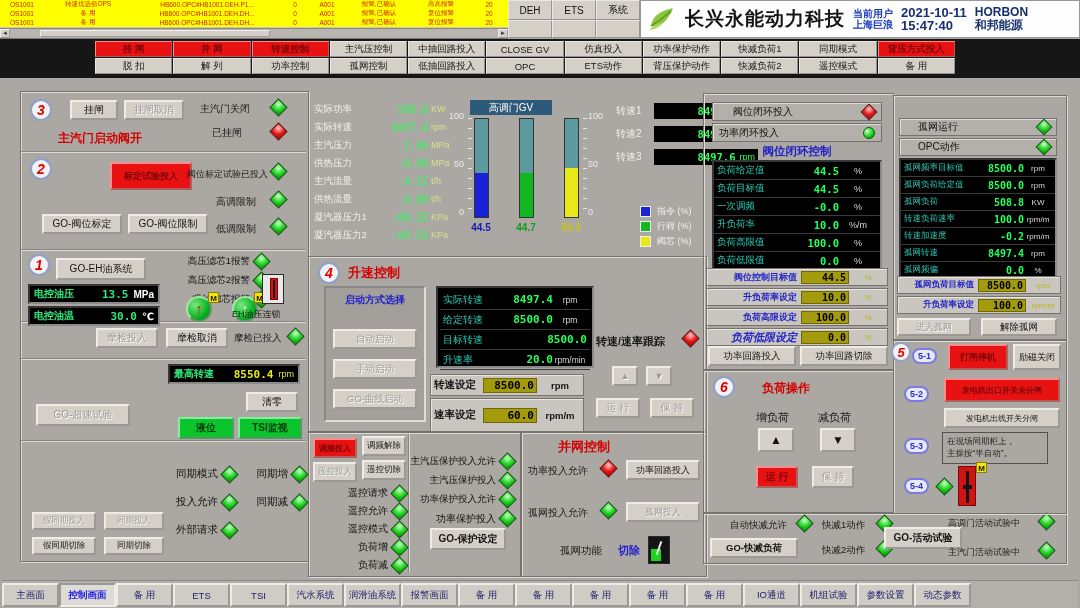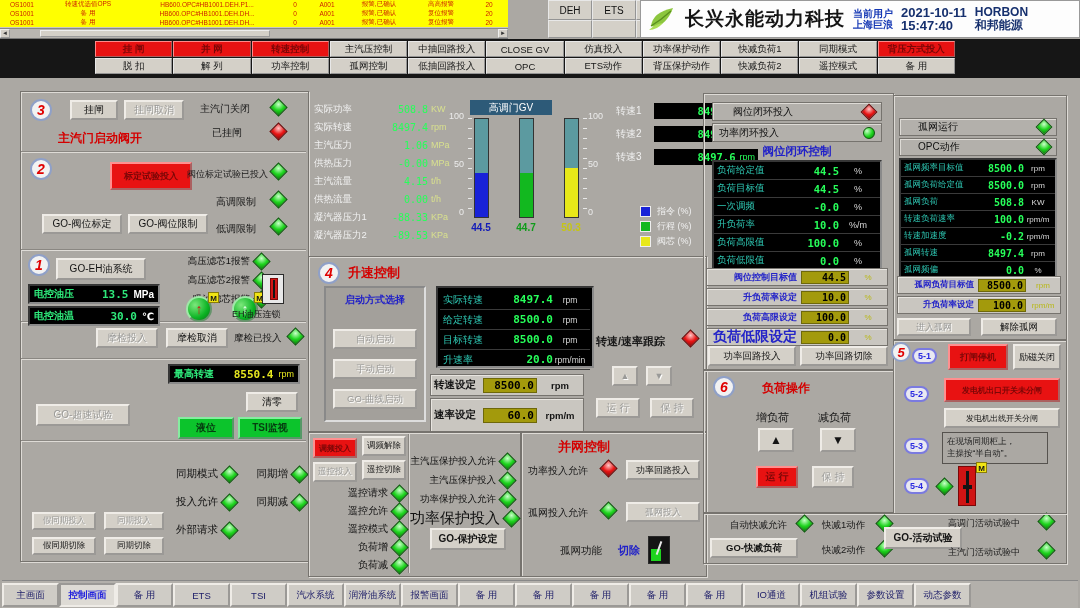--- a/index.html
+++ b/index.html
@@ -6,21 +6,21 @@
   .stage{position:relative;width:1080px;height:608px;overflow:hidden;background:#aba8a3;
          font-family:"Liberation Sans","DejaVu Sans",sans-serif;color:#111;}
   .abs{position:absolute;}
   
   .alarmwrap{position:absolute;left:0;top:0;width:508px;height:38px;background:#c9c6c0;border-bottom:1px solid #777;}
   .alarmrow{display:grid;grid-template-columns:44px 88px 150px 26px 38px 66px 58px 1fr;height:9px;background:#ffff00;align-items:center;}
   .acell{font-size:6.5px;color:#cc2200;overflow:hidden;white-space:nowrap;text-align:center;}
   .sbar{position:absolute;left:0;top:28px;width:508px;height:9px;background:#b8b5b0;display:flex;border-top:1px solid #888;}
   .sarr{width:10px;height:9px;background:#d4d0c8;border:1px outset #eee;font-size:6px;line-height:7px;text-align:center;color:#333;box-sizing:border-box;}
   .sthumb{width:230px;height:7px;margin:1px 0 0 30px;background:#d4d0c8;border:1px outset #eee;box-sizing:border-box;}
-  .ttabs{position:absolute;left:508px;top:0;width:132px;height:38px;display:grid;grid-template-columns:repeat(3,1fr);grid-template-rows:20px 18px;background:#b0ada8;margin-left:40px;}
+  .ttabs{position:absolute;left:508px;top:0;width:132px;height:38px;display:grid;grid-template-columns:repeat(3,1fr);grid-template-rows:20px 18px;background:#b0ada8;}
   .ttab{border:1px outset #e8e8e8;background:#d4d0c8;font-size:10px;display:flex;align-items:center;justify-content:center;}
   .logo{position:absolute;left:640px;top:0;width:440px;height:38px;background:#fdfdfd;border:1px solid #999;box-sizing:border-box;display:flex;align-items:center;gap:8px;padding:0 6px;}
   .company{font-size:19px;font-weight:900;color:#141414;letter-spacing:1px;white-space:nowrap;}
   .ublk{display:flex;flex-direction:column;line-height:11px;font-size:10px;font-weight:bold;color:#1437b4;white-space:nowrap;}
   .dblk{display:flex;flex-direction:column;line-height:13px;font-size:13px;font-weight:bold;color:#16306e;white-space:nowrap;}
   .bblk{display:flex;flex-direction:column;line-height:13px;font-size:12px;font-weight:bold;color:#16306e;white-space:nowrap;}
   
   .menustrip{position:absolute;left:0;top:39px;width:1080px;height:39px;background:#161616;}
   .menugrid{position:absolute;left:95px;top:41px;width:860px;display:grid;grid-template-columns:repeat(11,1fr);grid-auto-rows:16px;gap:1px;background:#161616;}
   .mbtn{border:1px outset #e8e8e8;background:#d4d0c8;font-size:9.5px;display:flex;align-items:center;justify-content:center;color:#161616;cursor:pointer;white-space:nowrap;overflow:hidden;}
@@ -429,21 +429,21 @@
       <div class="lrow" style="grid-template-columns: 56px 54px 1fr; height: 19px;">
         <span class="llab" style="font-size: 10px;">实际转速</span>
         <span class="lval" style="font-size: 11px;">8497.4</span>
         <span class="luni" style="font-size: 8.5px;">rpm</span>
       </div>
       <div class="lrow" style="grid-template-columns: 56px 54px 1fr; height: 19px;">
         <span class="llab" style="font-size: 10px;">给定转速</span>
         <span class="lval" style="font-size: 11px;">8500.0</span>
         <span class="luni" style="font-size: 8.5px;">rpm</span>
       </div>
-      <div class="lrow" style="grid-template-columns: 56px 54px 1fr; height: 19px;">
+      <div class="lrow" style="grid-template-columns: 56px 54px 1fr; height: 19px; gap: 34px;">
         <span class="llab" style="font-size: 10px;">目标转速</span>
         <span class="lval" style="font-size: 11px;">8500.0</span>
         <span class="luni" style="font-size: 8.5px;">rpm</span>
       </div>
       <div class="lrow" style="grid-template-columns: 56px 54px 1fr; height: 19px;">
         <span class="llab" style="font-size: 10px;">升速率</span>
         <span class="lval" style="font-size: 11px;">20.0</span>
         <span class="luni" style="font-size: 8.5px;">rpm/min</span>
       </div>
     </div>
@@ -501,21 +501,21 @@
       </div>
       <div class="irow" style="height: 19px;">
         <span class="ilabel" style="font-size: 9.5px; flex: 1 1 0%; text-align: right;">主汽压保护投入</span>
         <span class="diamond g"></span>
       </div>
       <div class="irow" style="height: 19px;">
         <span class="ilabel" style="font-size: 9.5px; flex: 1 1 0%; text-align: right;">功率保护投入允许</span>
         <span class="diamond g"></span>
       </div>
       <div class="irow" style="height: 19px;">
-        <span class="ilabel" style="font-size: 15px; flex: 1 1 0%; text-align: right;">功率保护投入</span>
+        <span class="ilabel" style="font-size: 10px; flex: 1 1 0%; text-align: right;">功率保护投入</span>
         <span class="diamond g"></span>
       </div>
     </div>
   <button class="btn" style="left:430px;top:528px;width:76px;height:22px;font-weight:bold;">GO-保护设定</button>
 
   <div class="panel" style="left:521px;top:432px;width:184px;height:143px;"></div>
   <div class="rtxt" style="left:558px;top:438px;font-size:13px;">并网控制</div>
   <div class="ktxt" style="left:528px;top:464px;font-size:10px;font-family:Liberation Mono, monospace;">功率投入允许</div>
   <span class="diamond r abs" style="left:602px;top:462px;"></span>
   <button class="btn" style="left:626px;top:460px;width:74px;height:20px;font-size:9px;">功率回路投入</button>
@@ -581,21 +581,21 @@
         <span class="inlab" style="font-size: 9px;">升负荷率设定</span>
         <span class="inval" style="font-size: 10px;">10.0</span>
         <span class="inuni" style="font-size: 8px;">%</span>
       </div>
       <div class="inrow" style="grid-template-columns: 94px 48px 1fr; height: 18px;">
         <span class="inlab" style="font-size: 9px;">负荷高限设定</span>
         <span class="inval" style="font-size: 10px;">100.0</span>
         <span class="inuni" style="font-size: 8px;">%</span>
       </div>
       <div class="inrow" style="grid-template-columns: 94px 48px 1fr; height: 18px;">
-        <span class="inlab" style="font-size: 14px;">负荷低限设定</span>
+        <span class="inlab" style="font-size: 11px; font-style: italic;">负荷低限设定</span>
         <span class="inval" style="font-size: 10px;">0.0</span>
         <span class="inuni" style="font-size: 8px;">%</span>
       </div>
     </div>
   <button class="btn" style="left:708px;top:346px;width:88px;height:20px;font-size:9.5px;">功率回路投入</button>
   <button class="btn" style="left:800px;top:346px;width:88px;height:20px;font-size:9.5px;">功率回路切除</button>
 
   <div class="panel" style="left:703px;top:370px;width:189px;height:141px;"></div>
   <div class="numc" style="left:713px;top:376px;">6</div>
   <div class="rtxt" style="left:762px;top:380px;font-size:12px;">负荷操作</div>

